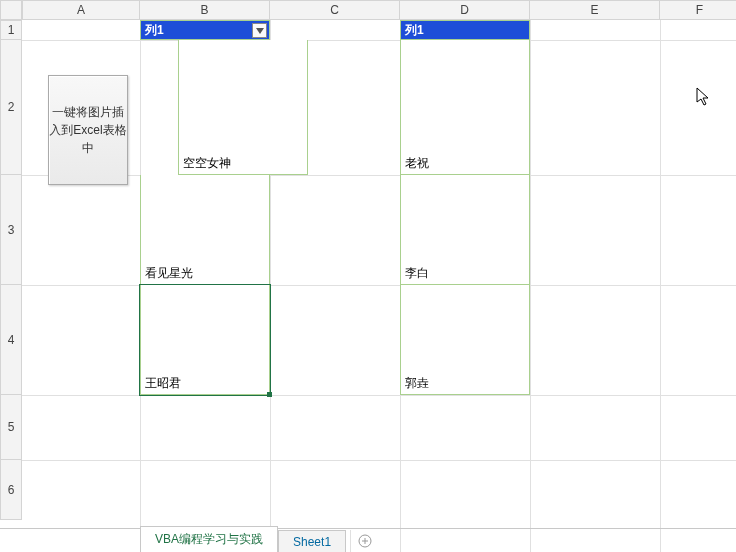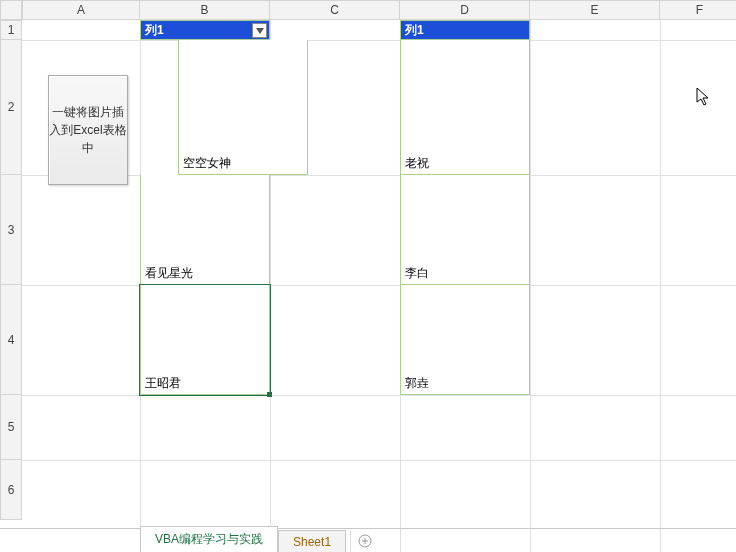--- a/index.html
+++ b/index.html
@@ -157,21 +157,21 @@
     align-items:flex-end;
     gap:0;
     padding-left:40px;
   }
   .sheet-tab {
     padding:4px 14px;
     border:1px solid #c8c8c8;
     border-bottom:none;
     background:#fff;
     font-size:12px;
-    color:#a16207;
+    color:#0369a1;
     cursor:pointer;
     position:relative;
     top:1px;
   }
   .sheet-tab.active {
     background:#fff;
     border-bottom:1px solid #fff;
     color:#217346;
     font-weight:500;
   }

